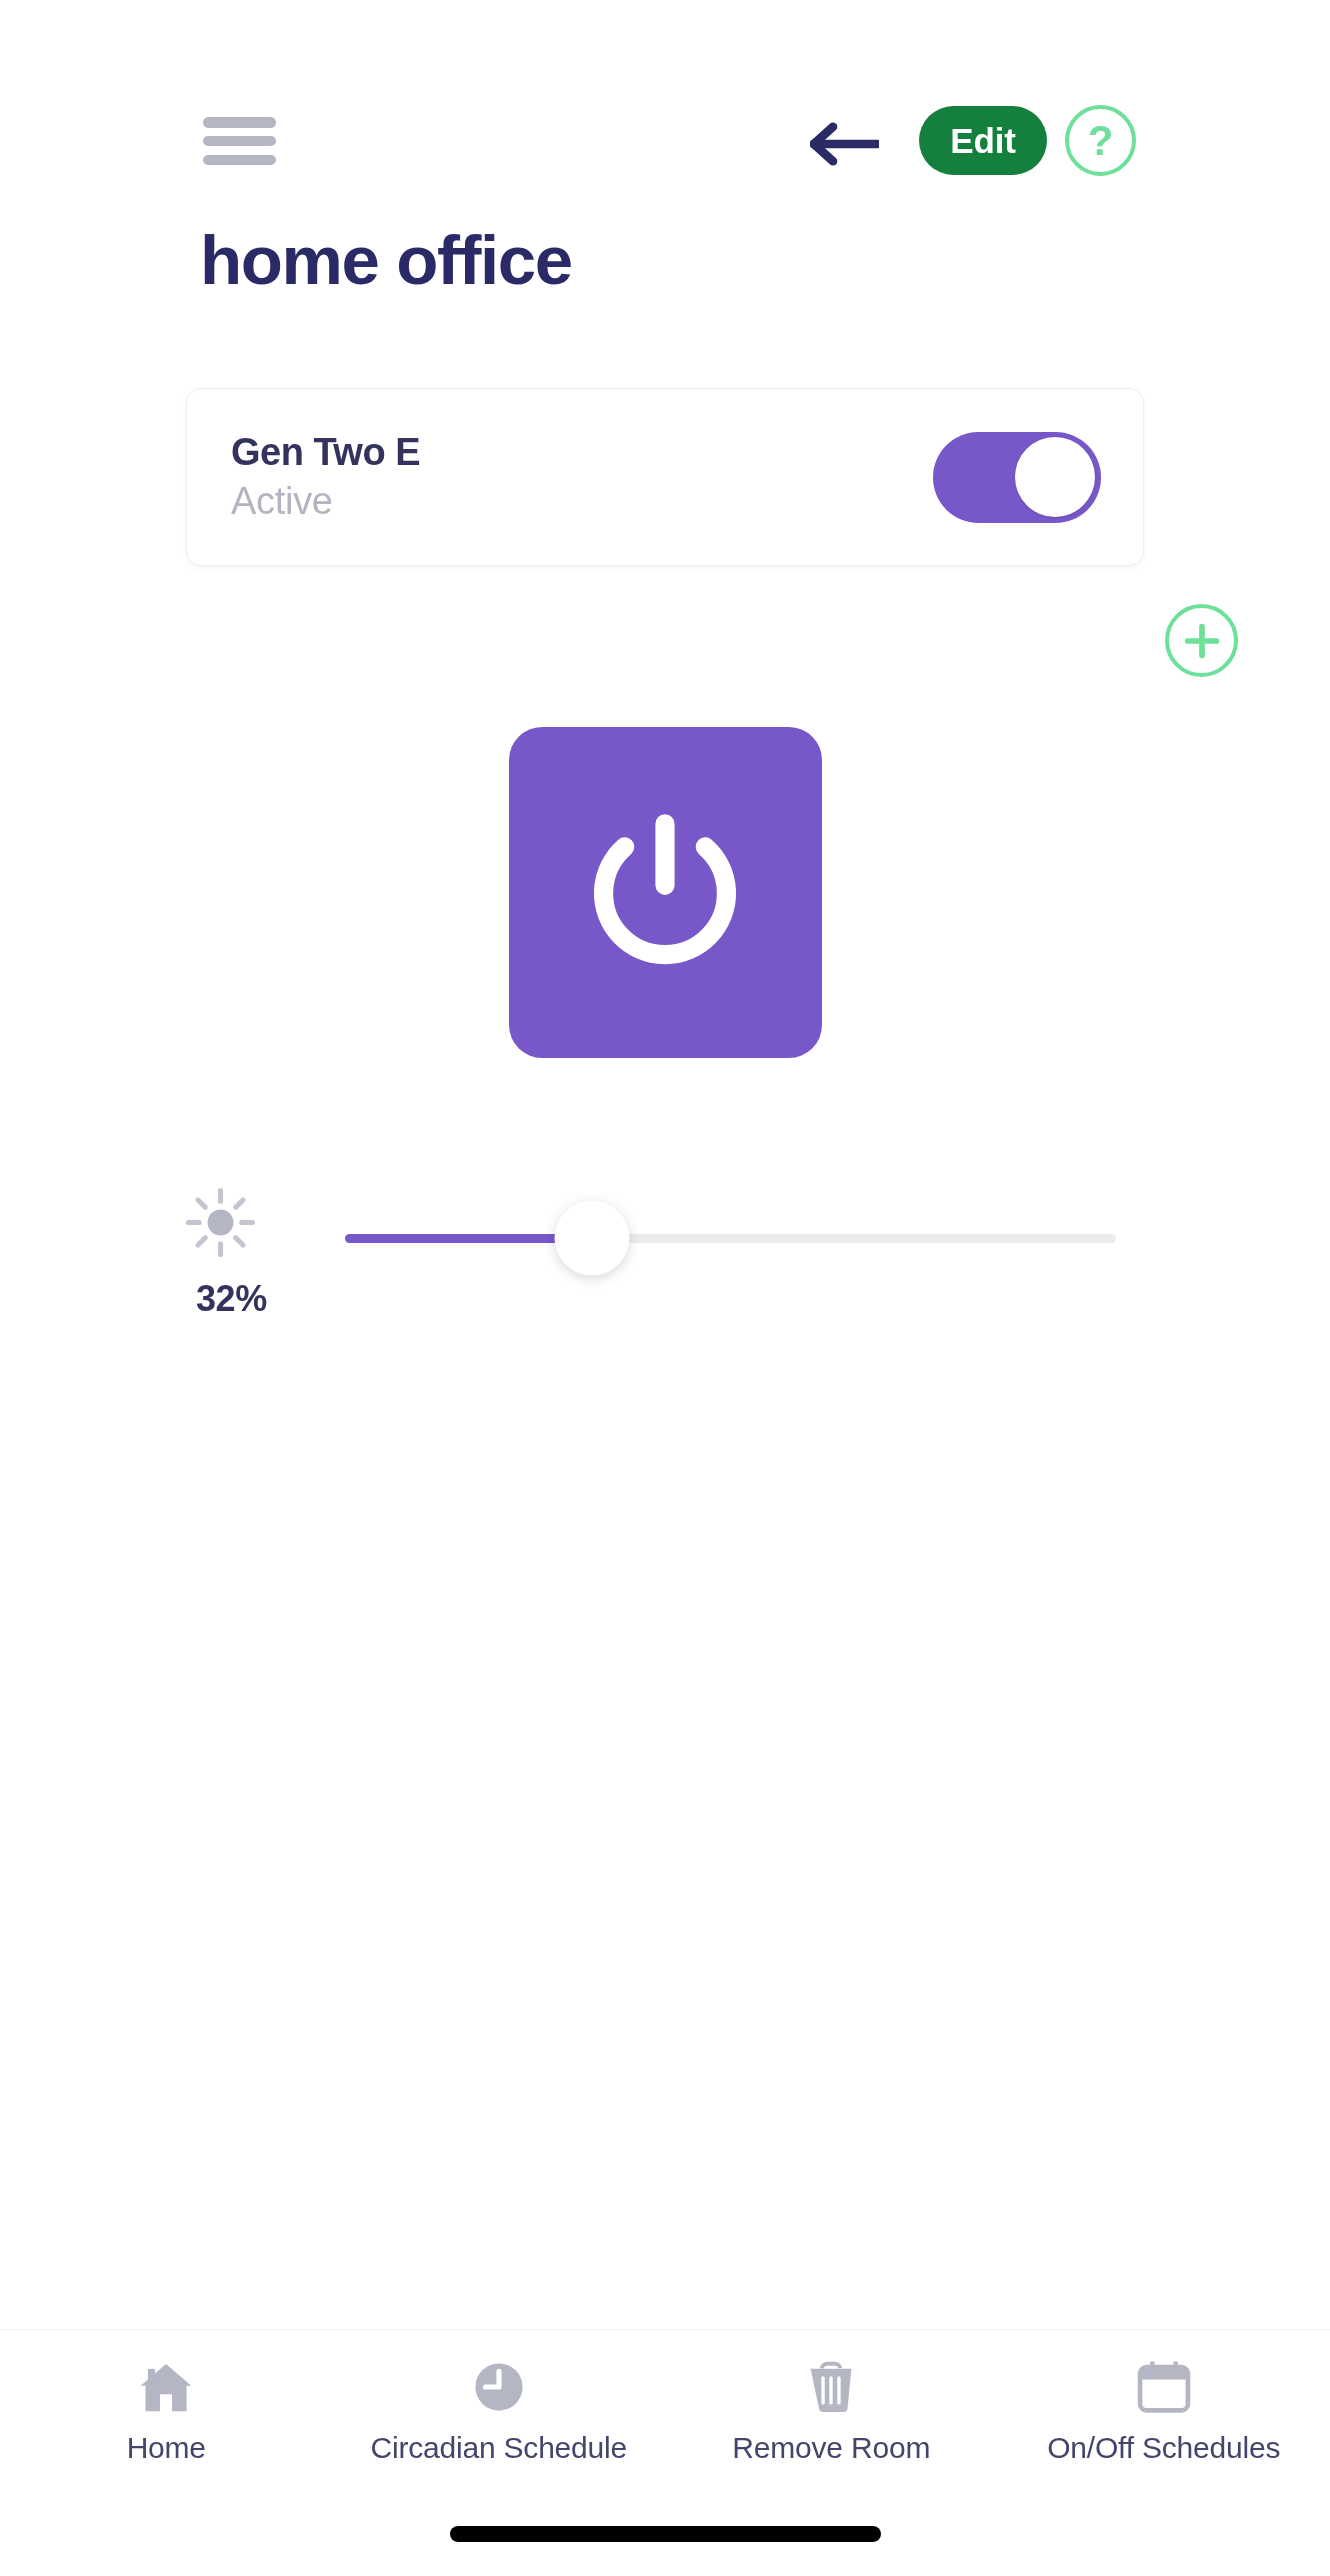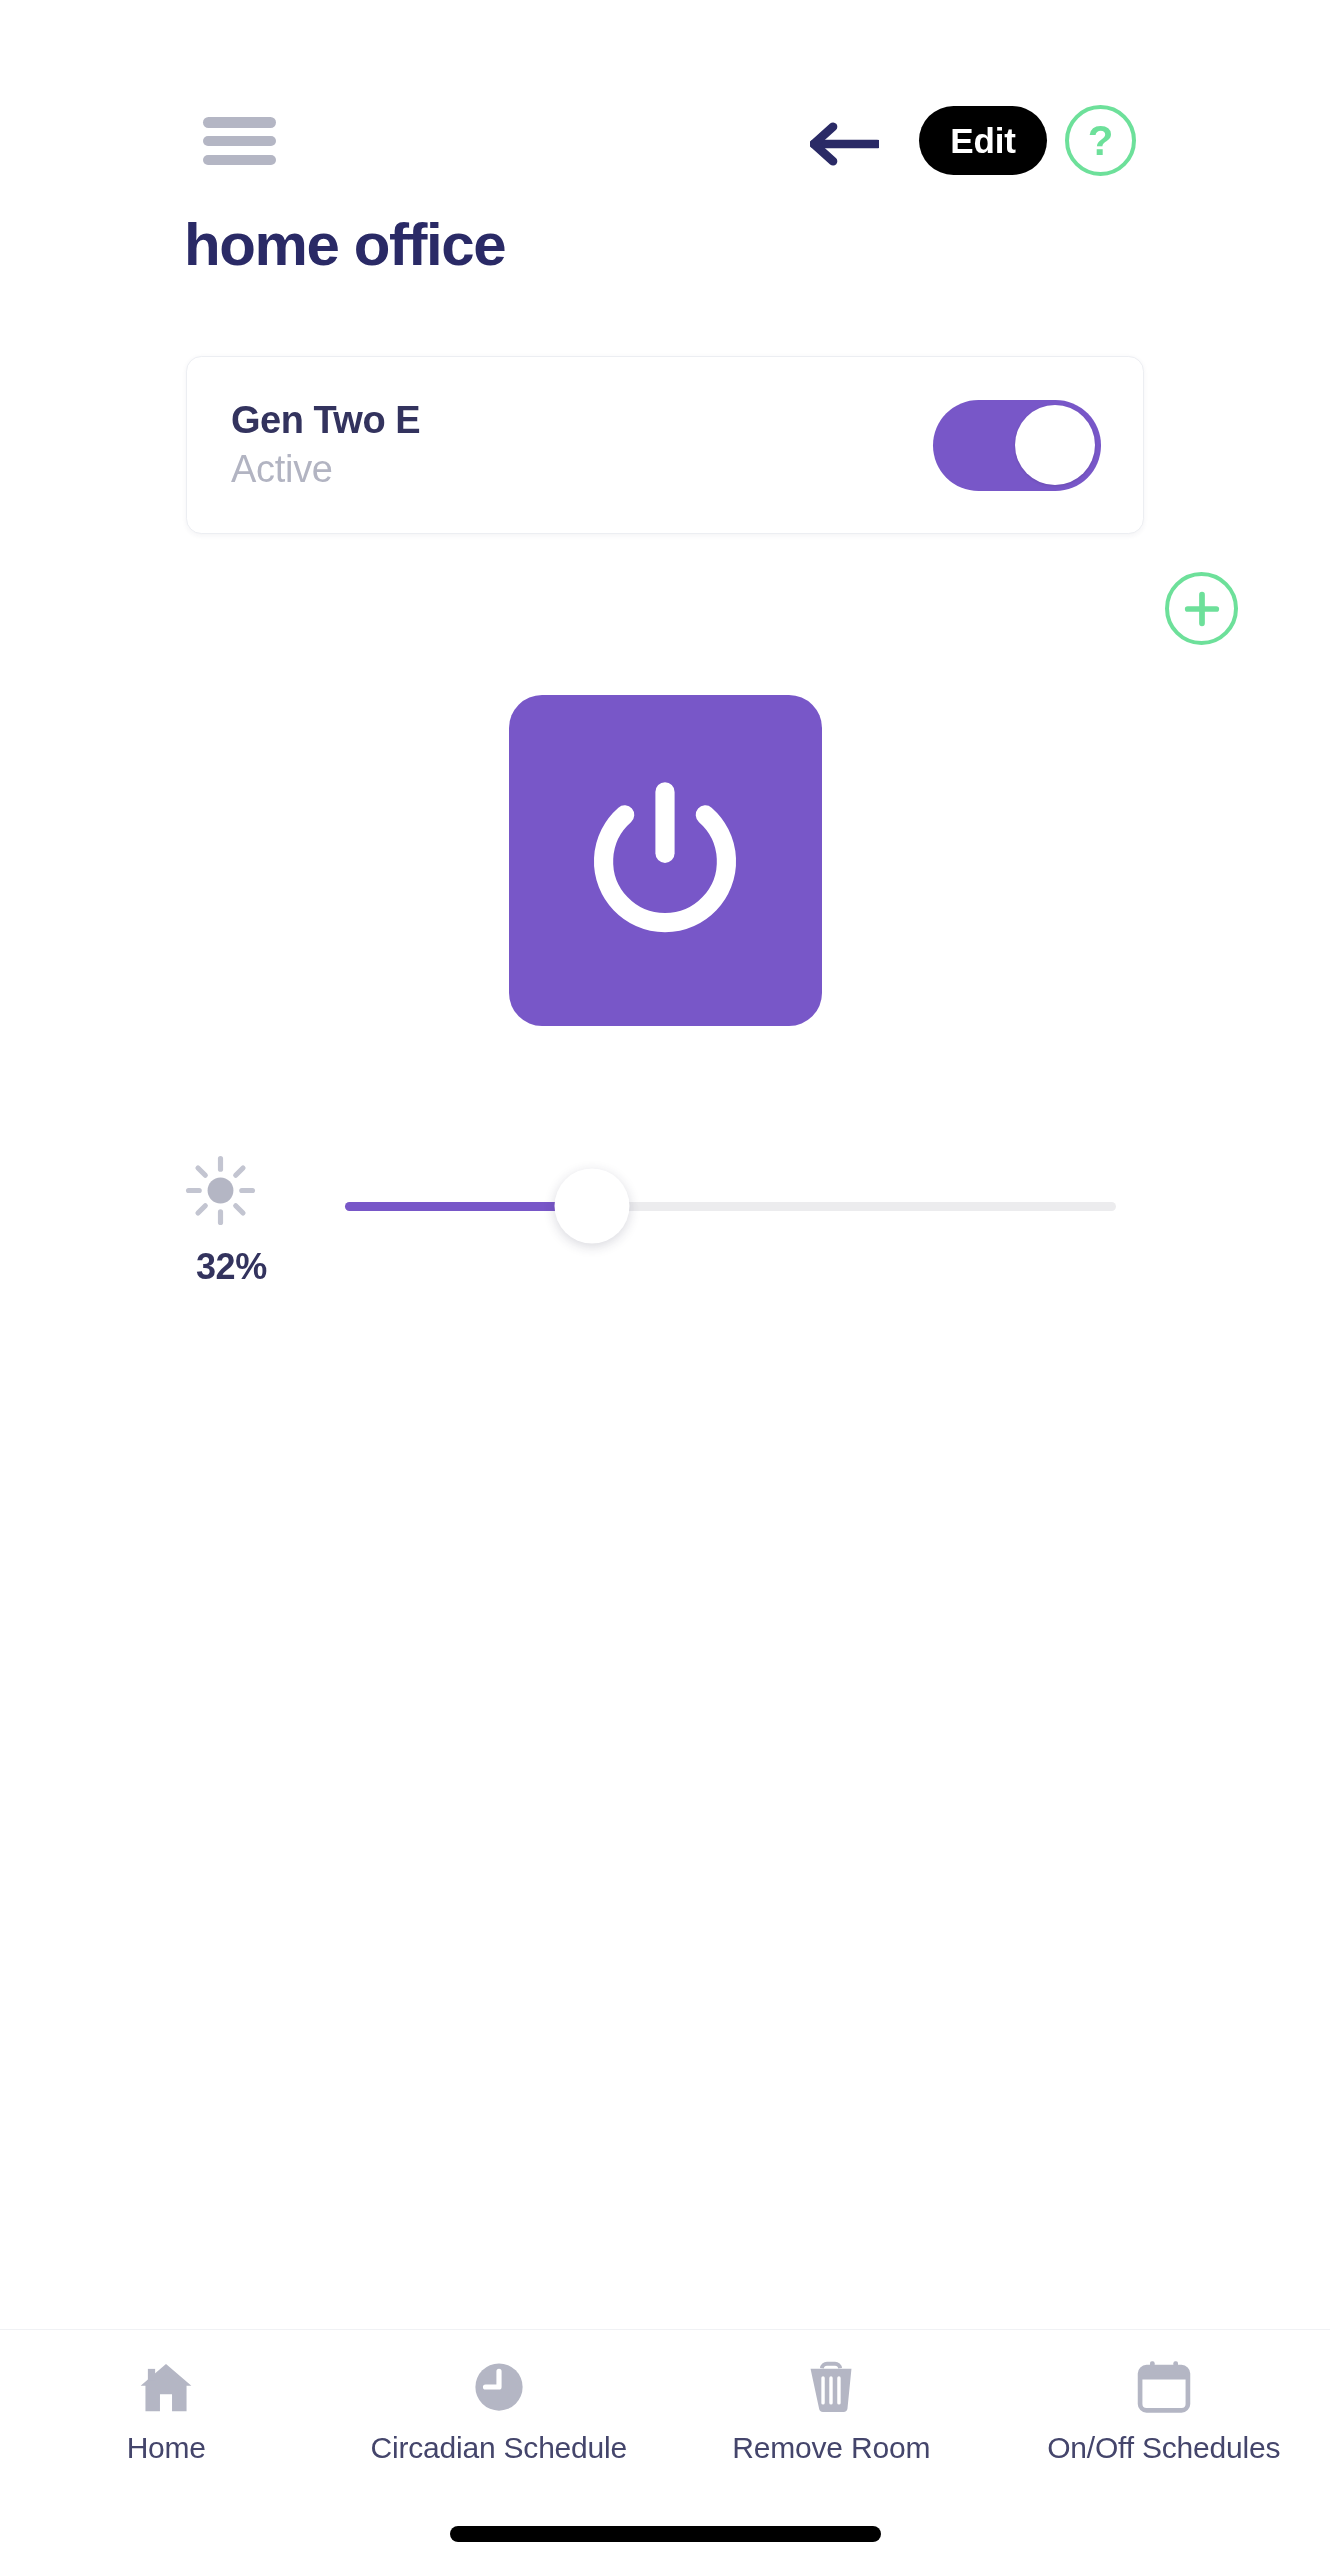--- a/index.html
+++ b/index.html
@@ -54,21 +54,21 @@
     height: 48px;
     cursor: pointer;
   }
   .edit-btn {
     position: absolute;
     left: 919px;
     top: 106px;
     width: 128px;
     height: 69px;
     border-radius: 35px;
-    background: #000000;
+    background: #15803d;
     color: #ffffff;
     font-size: 35px;
     font-weight: bold;
     display: flex;
     align-items: center;
     justify-content: center;
     cursor: pointer;
     letter-spacing: -0.2px;
   }
   .help-btn {
@@ -84,23 +84,23 @@
     align-items: center;
     justify-content: center;
     color: #6de09a;
     font-size: 42px;
     font-weight: bold;
     cursor: pointer;
   }
 
   
   .page-title {
-    margin: 0;
+    margin: 16px;
     padding: 0 8px 0 184px;
-    font-size: 60px;
+    font-size: 69px;
     font-weight: bold;
     color: #2a2a66;
     letter-spacing: -1.4px;
     line-height: 1;
     height: 105px;
     display: flex;
     align-items: center;
   }
 
   

